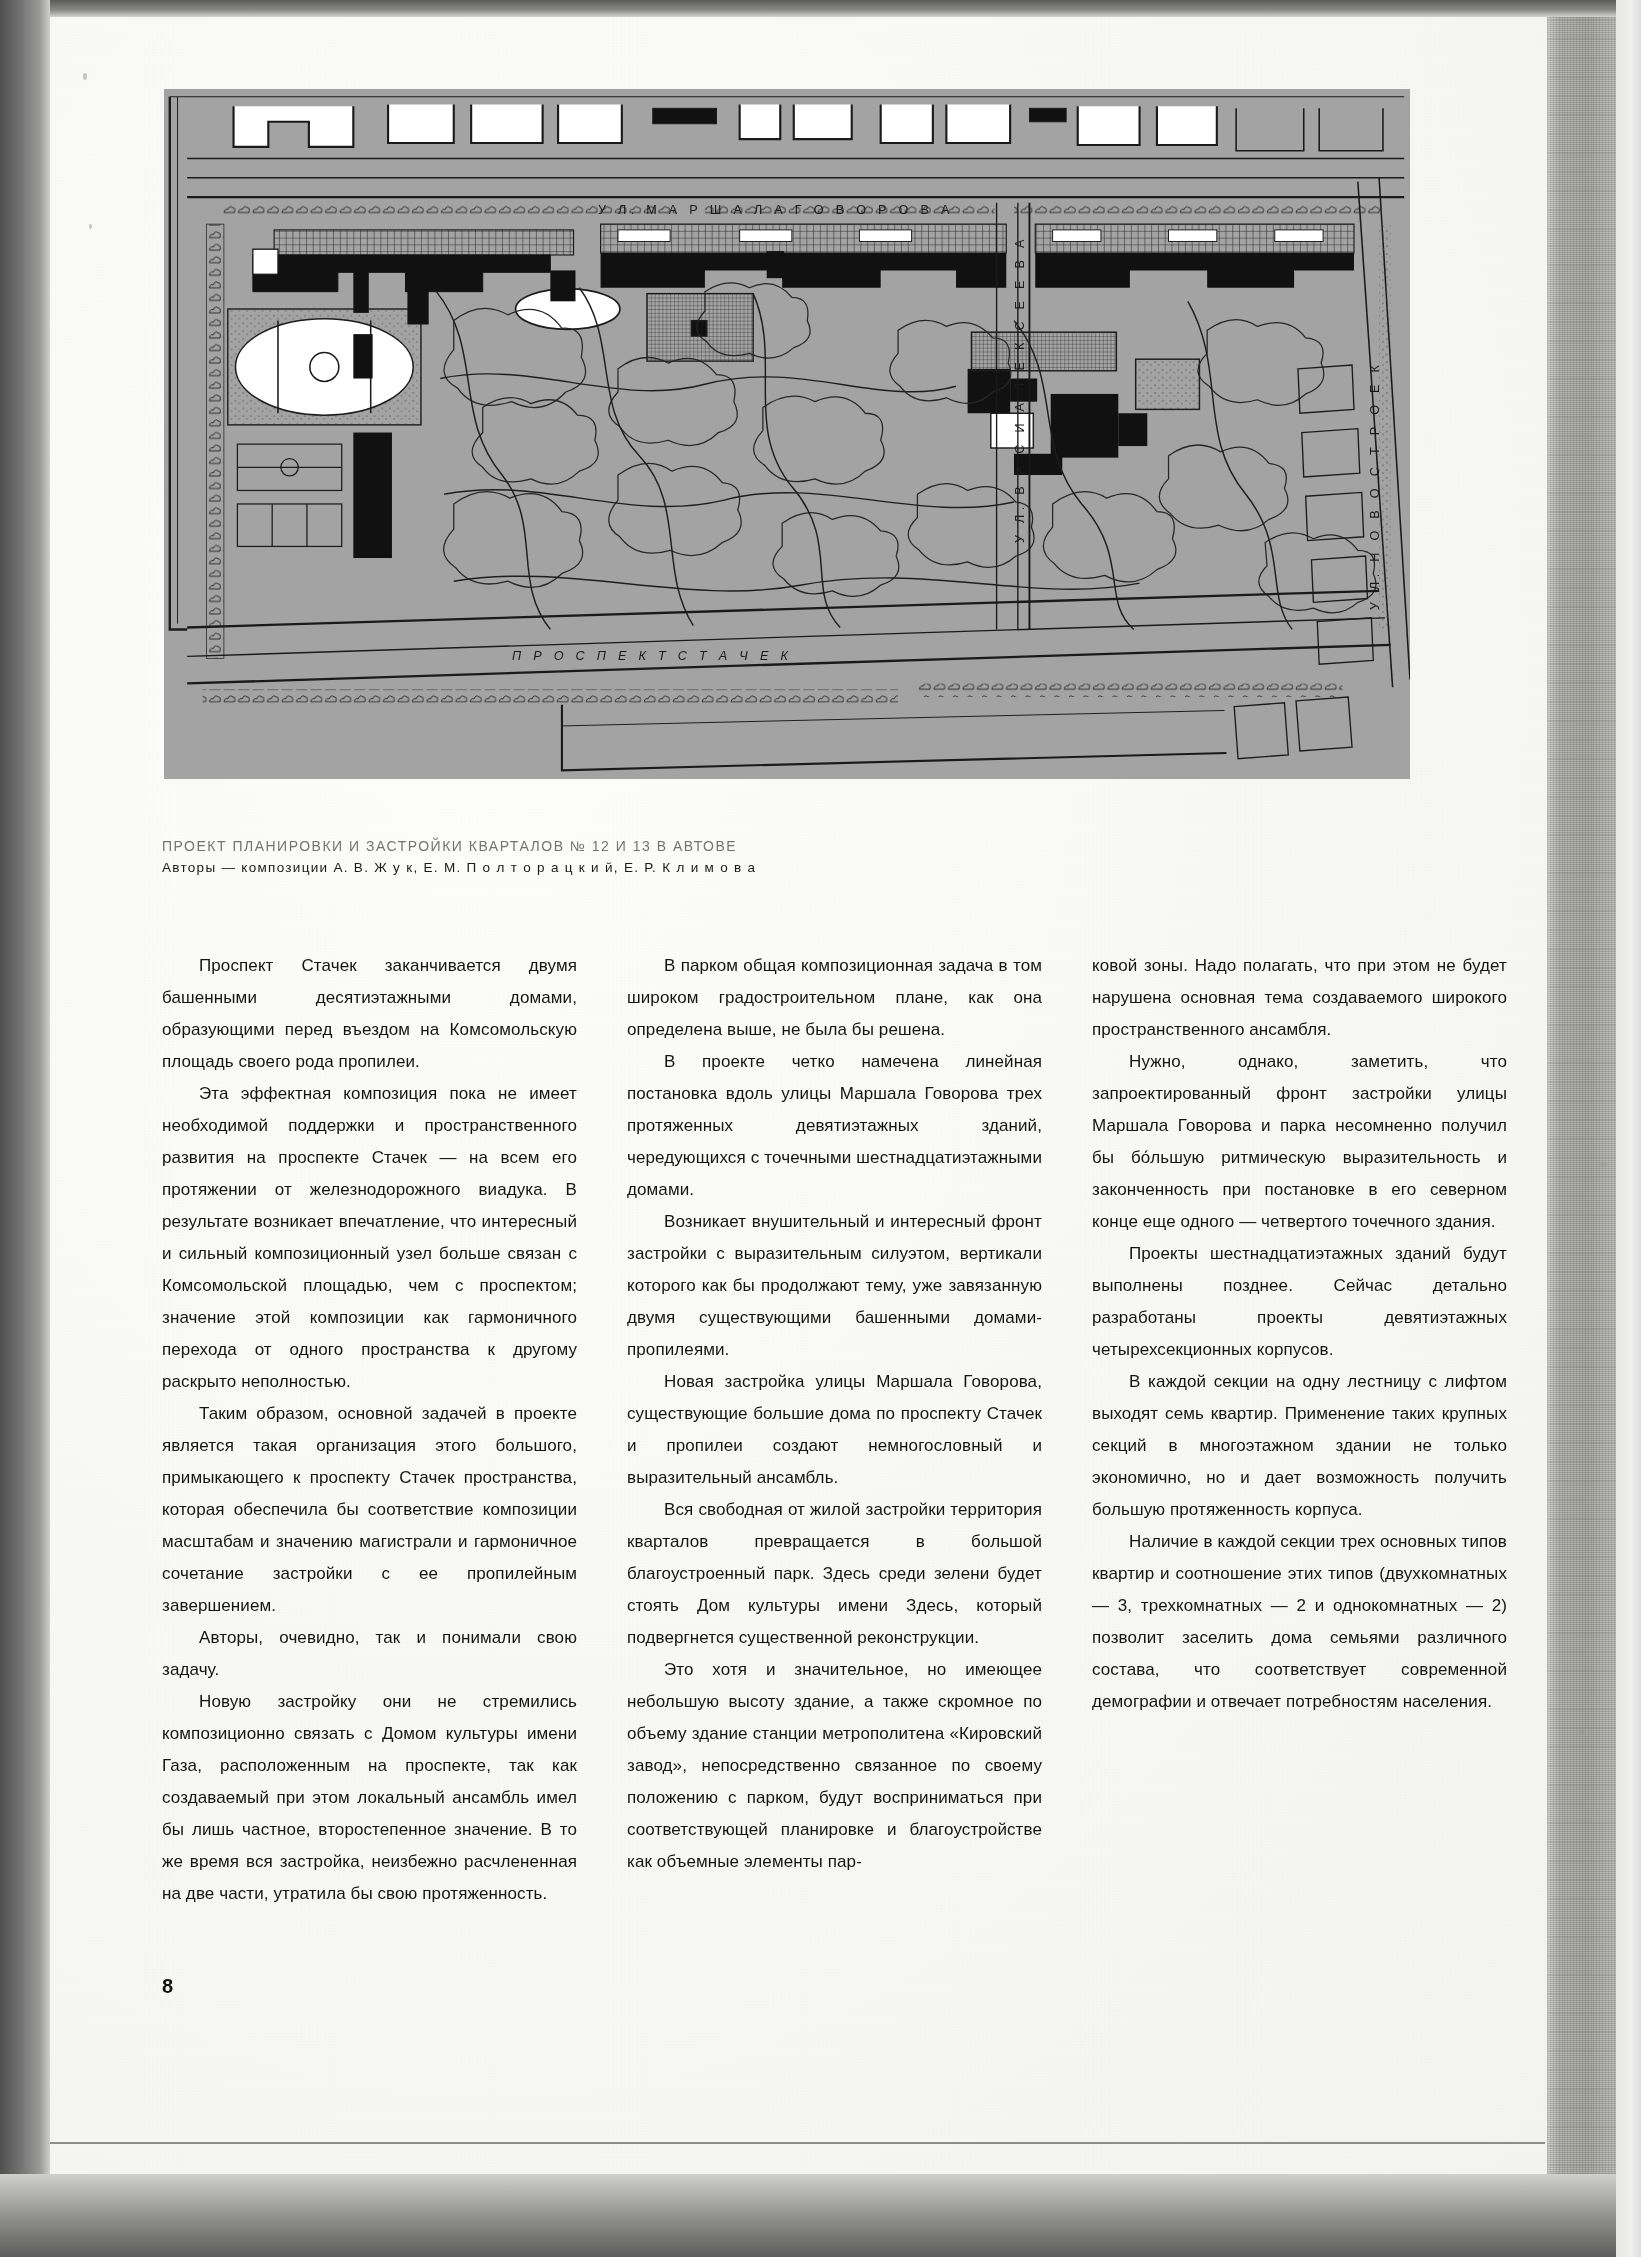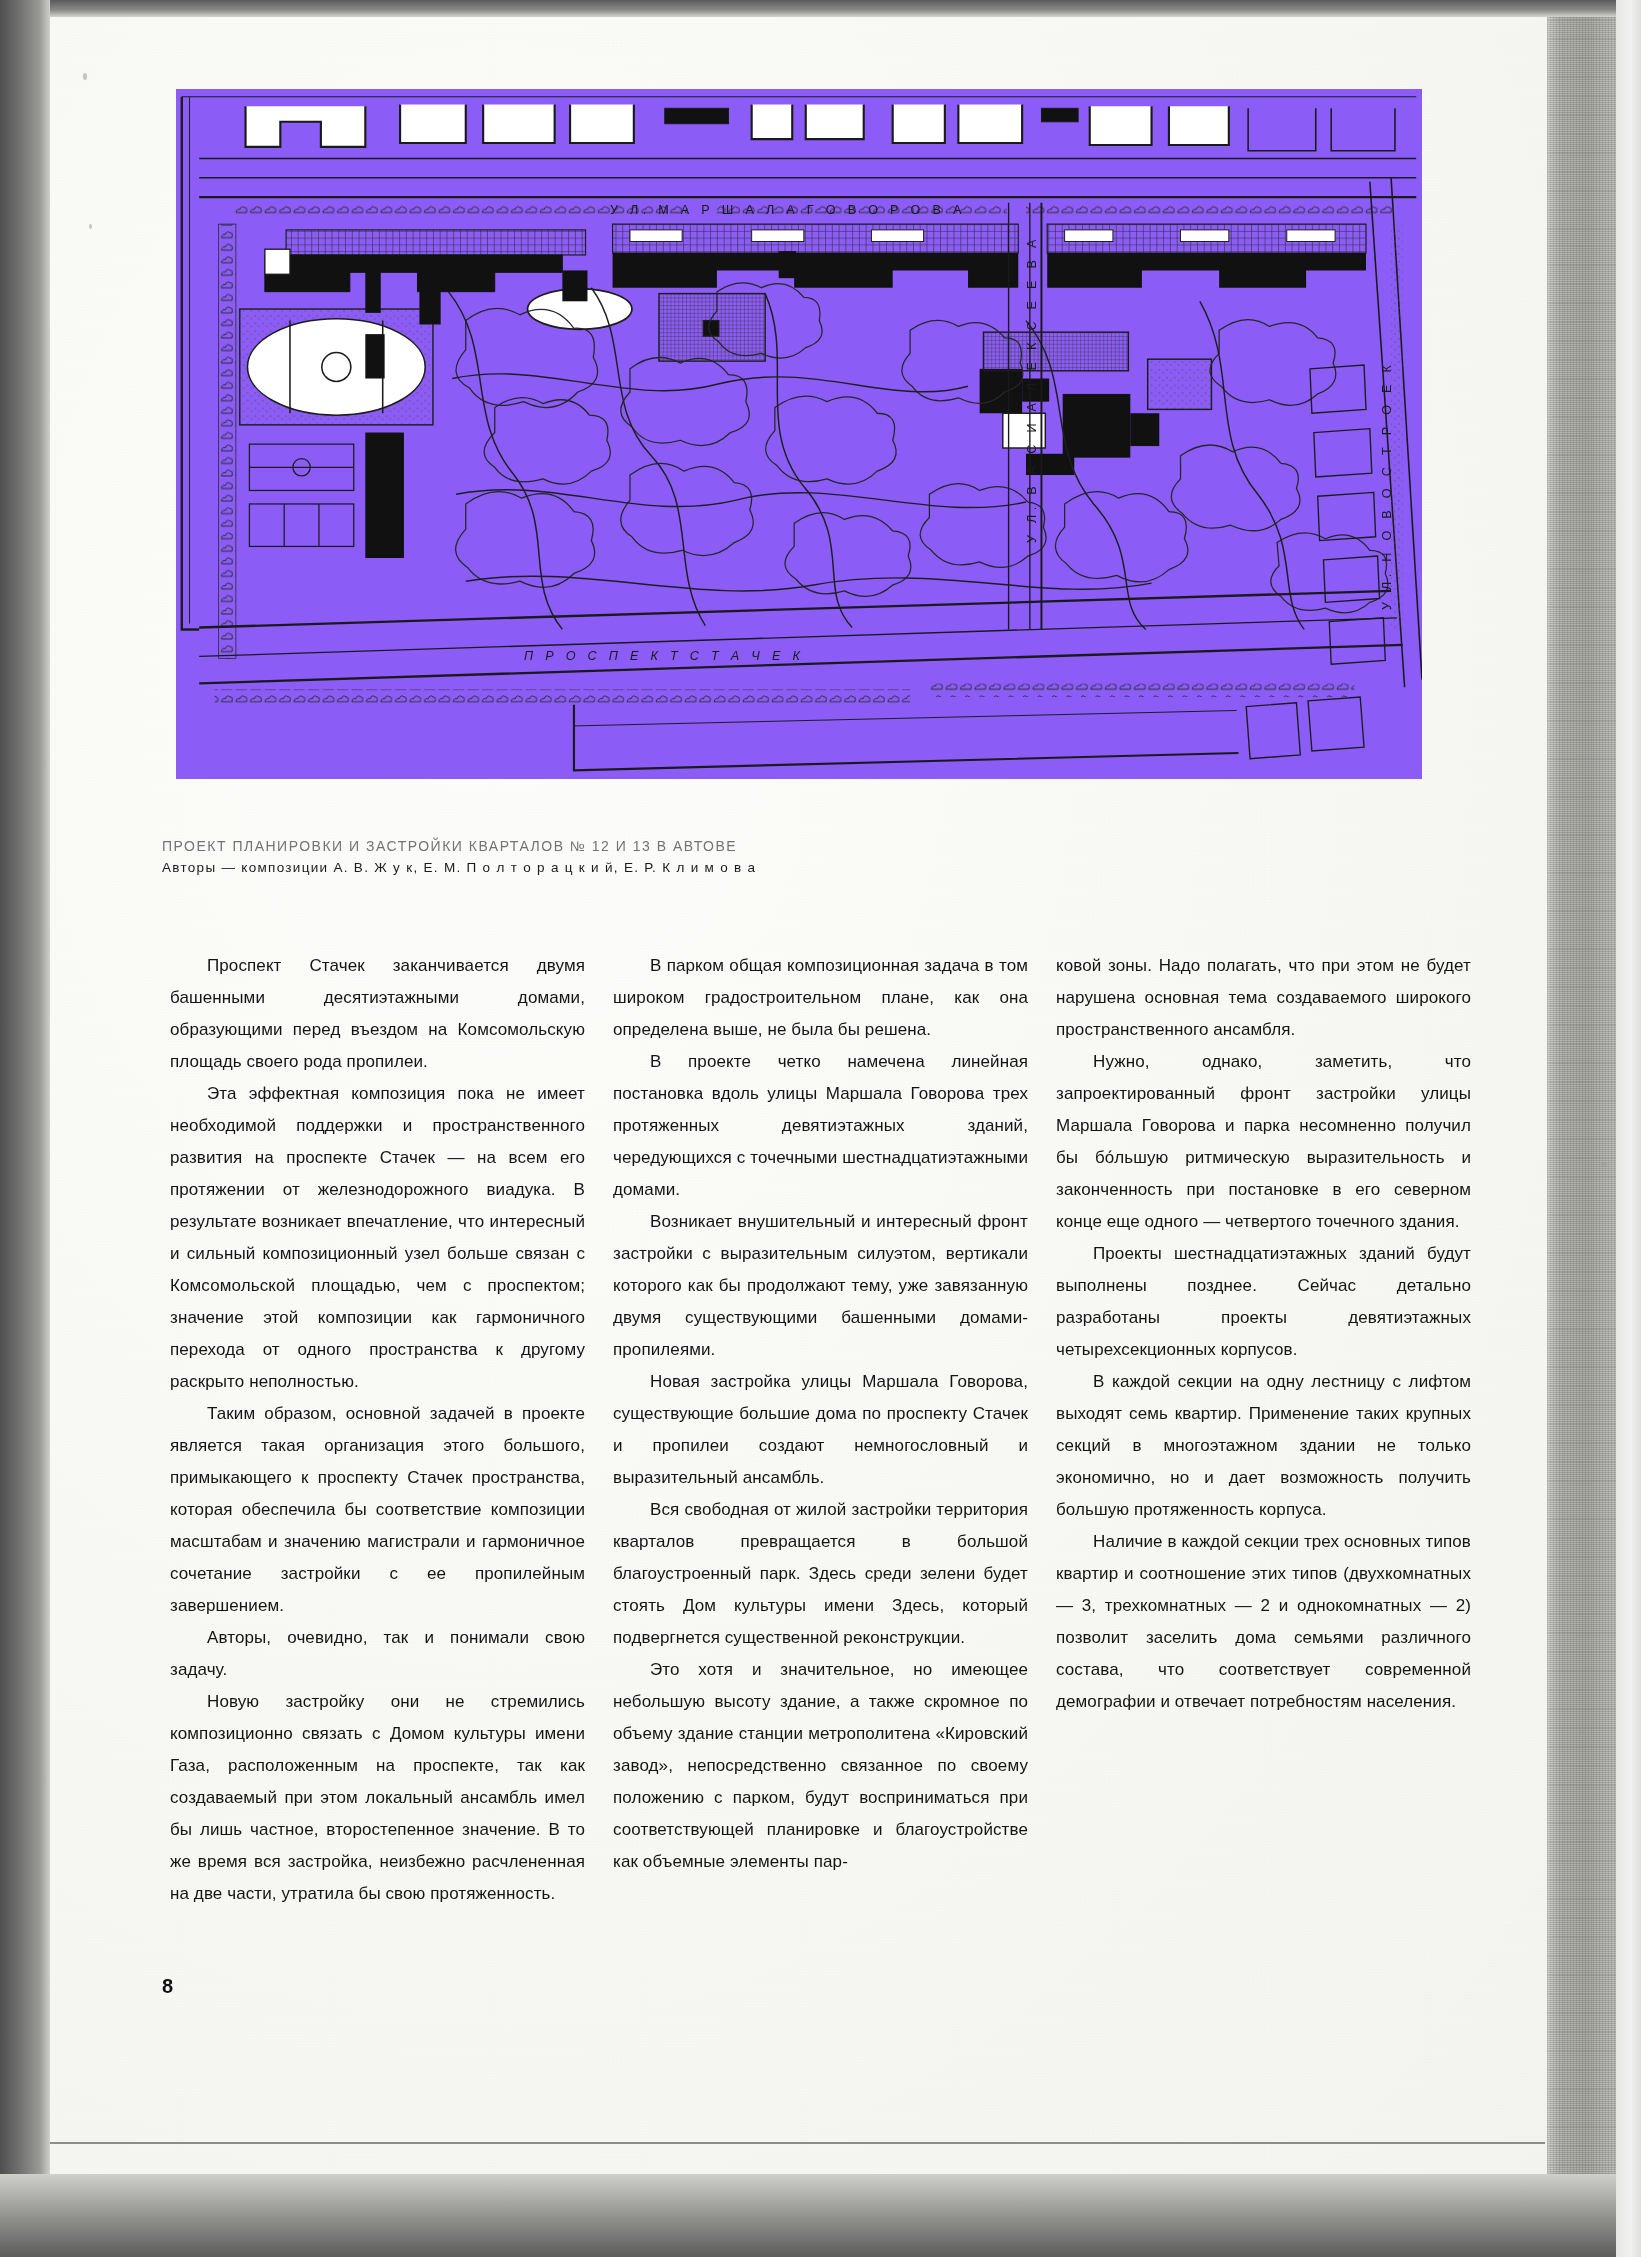--- a/index.html
+++ b/index.html
@@ -63,23 +63,23 @@
   }
   .rule-bottom {
     position: absolute; left: 50px; top: 2142px; width: 1495px; height: 1.9px;
     background: #8c8c8a;
   }
   .speck { position:absolute; background:#9a9a96; border-radius:50%; opacity:.55; }
 
   
   .figure {
     position: absolute;
-    left: 176px; top: 89px;
+    left: 164px; top: 89px;
     width: 1246px; height: 690px;
-    background: #8b5cf6;
+    background: #a3a3a3;
   }
   .plan-svg { position:absolute; left:0; top:0; width:100%; height:100%; }
   .plan-label {
     position: absolute;
     font-family: "Liberation Sans", sans-serif;
     font-size: 12.6px;
     letter-spacing: 4.3px;
     color: #1a1a1a;
     white-space: nowrap;
     font-weight: 400;
@@ -107,25 +107,25 @@
     font-size: 13.5px;
     letter-spacing: 1.3px;
     color: #1b1b1b;
     line-height: 21px;
     white-space: nowrap;
   }
 
   
   .columns {
     position: absolute;
-    left: 170px;
+    left: 162px;
     top: 950px;
     width: 1348px;
     display: flex;
-    gap: 28px;
+    gap: 50px;
   }
   .col { width: 415px; }
   .col p {
     margin: 0;
     font-size: 17px;
     line-height: 32px;
     text-align: justify;
     text-indent: 37px;
     color: #141414;
     font-family: "Liberation Sans", sans-serif;

